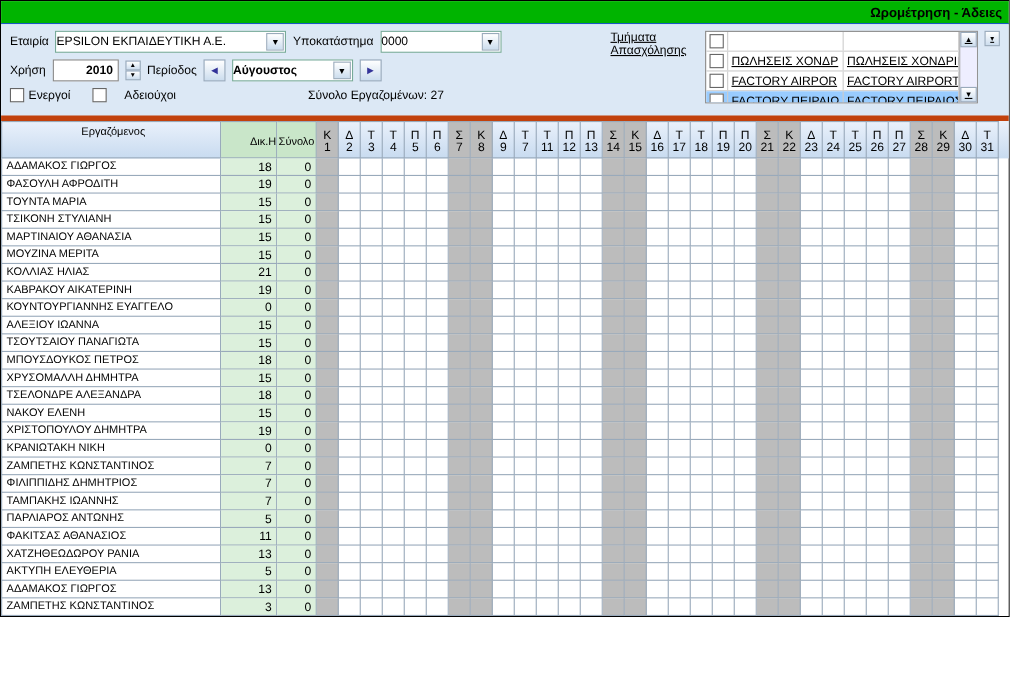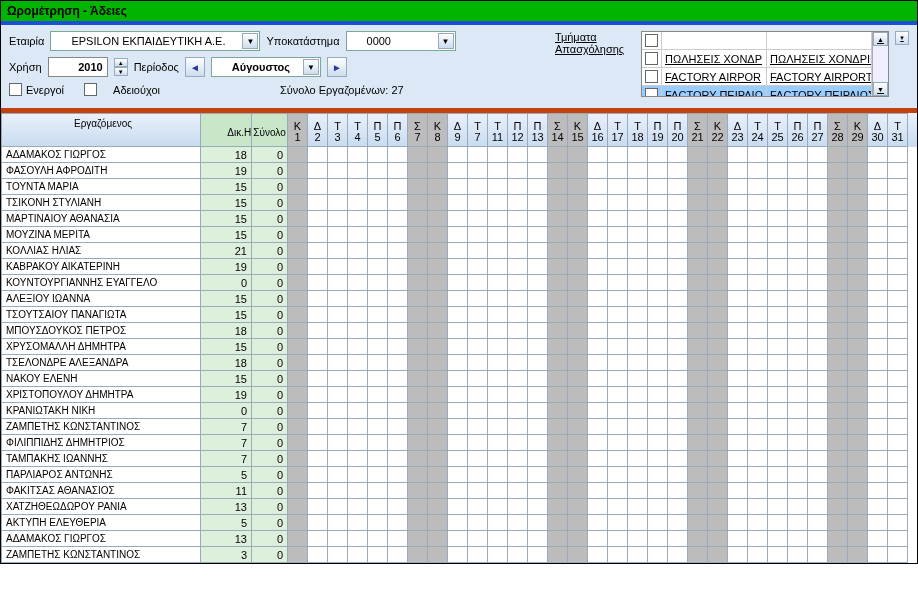--- a/index.html
+++ b/index.html
@@ -1,24 +1,24 @@
 <!DOCTYPE html>
 <html><head>
 <meta charset="utf-8">
 <style>
 * { box-sizing: border-box; margin: 0; padding: 0; font-family: Tahoma, Arial, sans-serif; font-size: 11px; }
 body { background: #fff; width: 918px; }
 .window { border: 1px solid #000; width: 918px; }
-.titlebar { background: #00b400; color: #000; font-weight: bold; padding: 3px 6px; font-size: 12px; border-bottom: 4px solid #1d4ed8; }
+.titlebar { background: #00b400; color: #000; font-weight: bold; padding: 3px 6px; font-size: 12px; border-bottom: 1px solid #1d4ed8; text-align: right; }
 .toolbar { background: #dce8f5; padding: 6px 8px; border-bottom: 5px solid #c2410c; display: flex; gap: 18px; }
 .toolbar-left { flex: 1; }
 .toolbar-right { display: flex; gap: 6px; text-decoration: underline; }
 .trow { display: flex; align-items: center; gap: 6px; margin-bottom: 6px; }
 .lbl { color: #000; }
-.sel { background: #fff; border: 1px solid #7a9; height: 20px; display: flex; align-items: center; padding: 0 20px; position: relative; }
+.sel { background: #fff; border: 1px solid #7a9; height: 20px; display: flex; align-items: center; padding: 0 0; position: relative; }
 .sel-wide { width: 210px; }
 .sel-med { width: 110px; }
 .sel-sm { width: 60px; background: #fff; border: 1px solid #888; text-align: right; padding-right: 4px; }
 .sel .arr { position: absolute; right: 1px; top: 1px; bottom: 1px; width: 16px; background: linear-gradient(#fff,#cde); border: 1px solid #9ab; display: flex; align-items: center; justify-content: center; font-size: 8px; }
 .spin { display: flex; flex-direction: column; }
 .spin-btn { width: 14px; height: 9px; background: linear-gradient(#fff,#cde); border: 1px solid #9ab; font-size: 6px; display: flex; align-items: center; justify-content: center; }
 .nav-btn { width: 20px; height: 20px; background: linear-gradient(#fff,#cde); border: 1px solid #9ab; display: flex; align-items: center; justify-content: center; color: #339; font-size: 10px; cursor: pointer; }
 .period-box { font-weight: bold; }
 .chk { width: 13px; height: 13px; border: 1px solid #666; background: #fff; display: inline-block; }
 .dept-label { width: 80px; }

